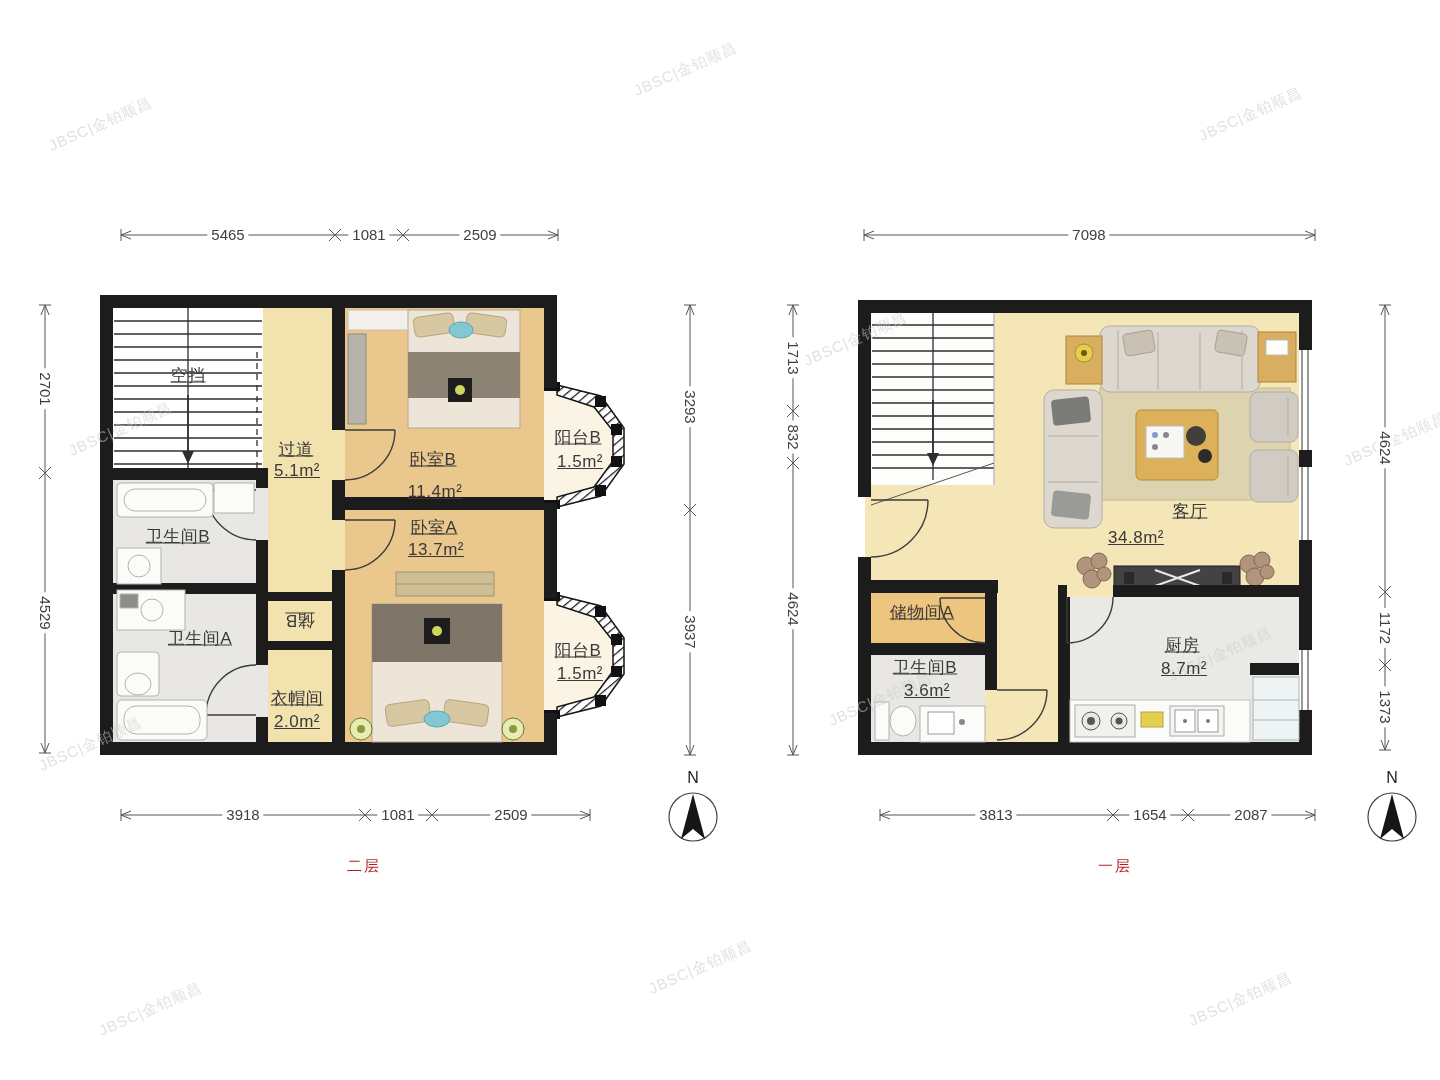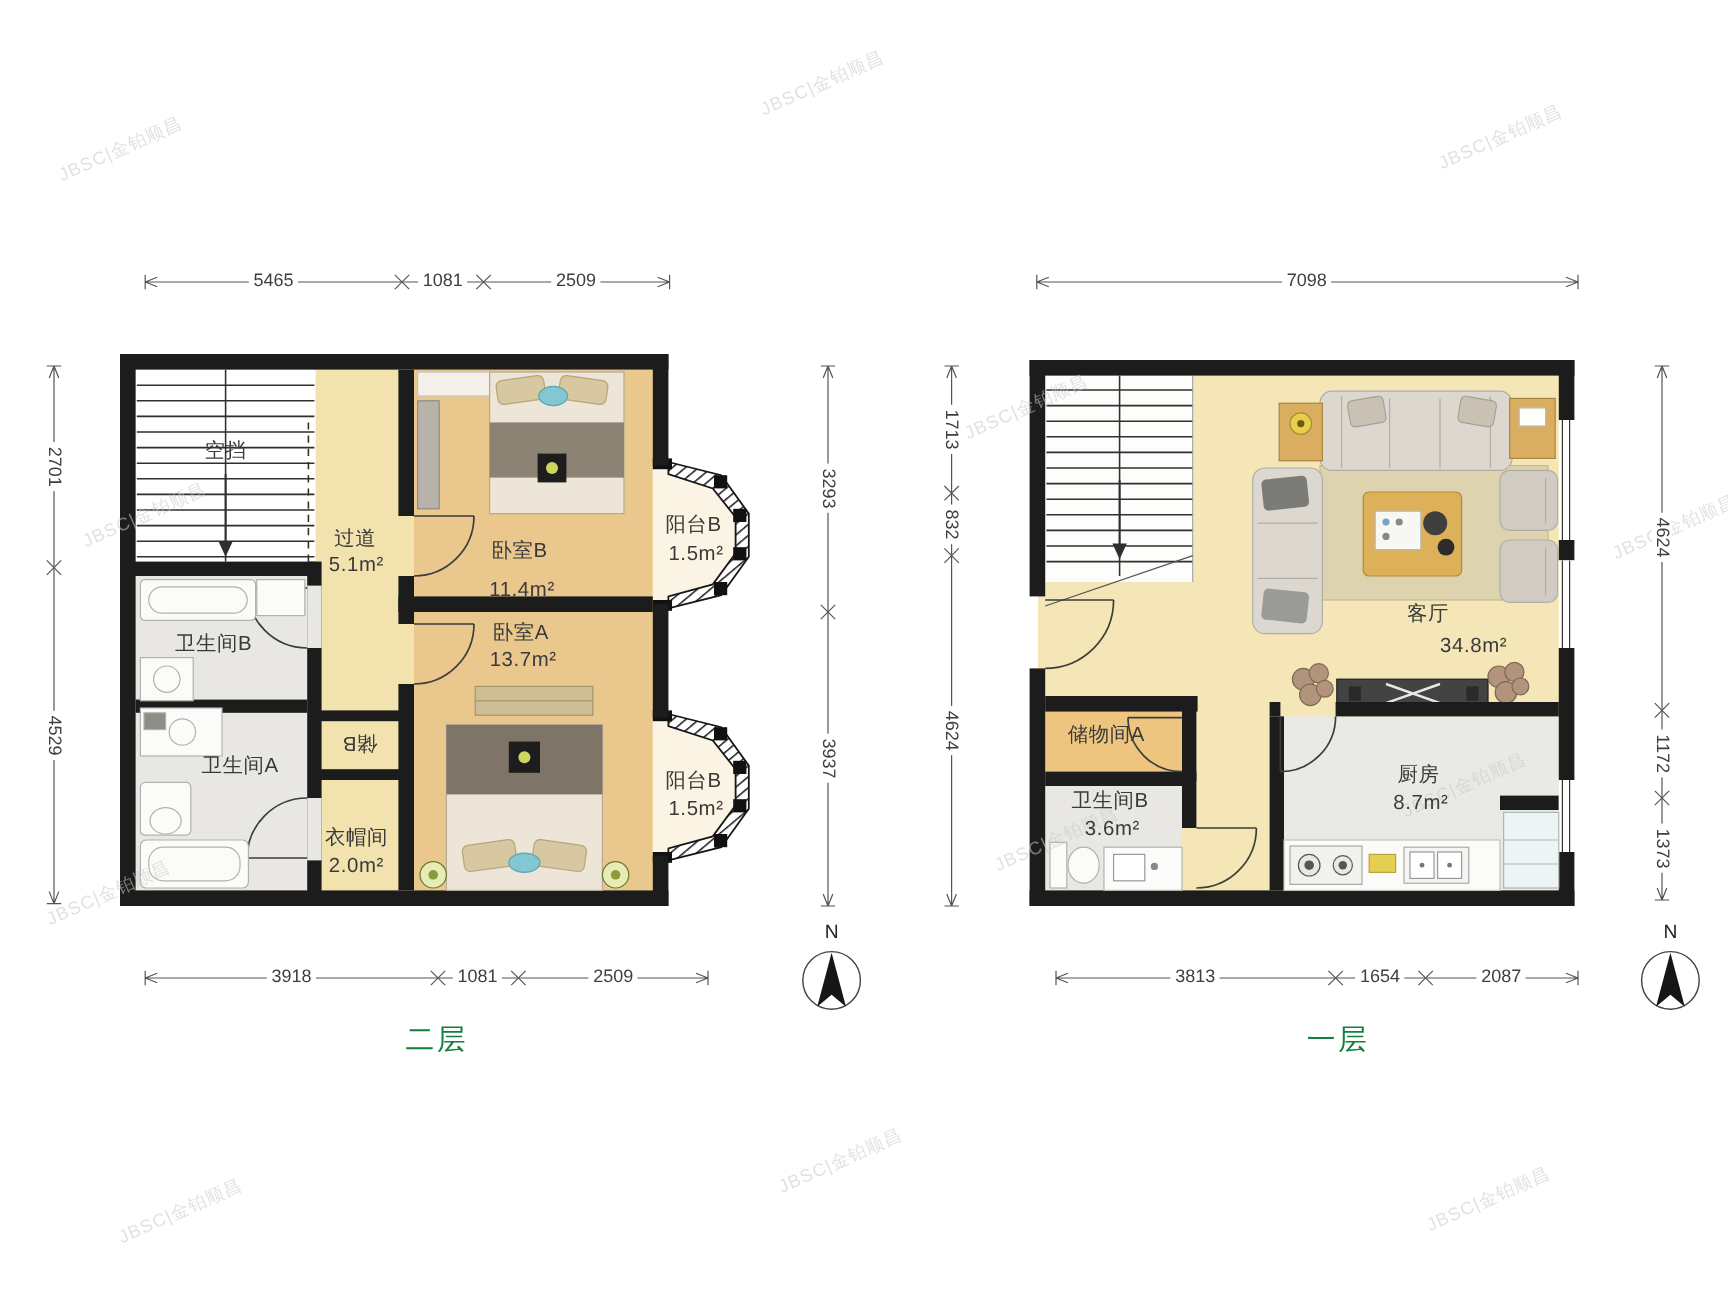--- a/index.html
+++ b/index.html
@@ -1,25 +1,25 @@
 <!DOCTYPE html>
 <html><head>
 <meta charset="utf-8">
 <style>
   html,body{margin:0;padding:0;background:#fff;}
   #canvas{position:relative;width:1440px;height:1080px;background:#ffffff;overflow:hidden;
           font-family:"Liberation Sans","DejaVu Sans",sans-serif;}
   #plan-svg{position:absolute;left:0;top:0;}
   .lbl{position:absolute;transform:translate(-50%,-50%);font-size:17px;color:#3a3a3a;
-       white-space:nowrap;letter-spacing:.5px;}
+       white-space:nowrap;letter-spacing:.5px;text-decoration:underline;}
   .lbl.flip{transform:translate(-50%,-50%) rotate(180deg);}
   .dim{position:absolute;transform:translate(-50%,-50%);font-size:15px;color:#3f3f3f;
        background:#fff;padding:0 4px;white-space:nowrap;}
   .dim.v{transform:translate(-50%,-50%) rotate(90deg);}
-  .title{position:absolute;transform:translate(-50%,-50%);font-size:24px;color:#15803d;letter-spacing:2px;}
+  .title{position:absolute;transform:translate(-50%,-50%);font-size:15px;color:#b91c1c;letter-spacing:2px;}
   .north{position:absolute;transform:translate(-50%,-50%);font-size:16px;color:#222;}
   .wm{position:absolute;transform:rotate(-24deg);font-size:15px;color:#c9c9c9;opacity:.55;
       letter-spacing:1px;white-space:nowrap;}
 </style>
 </head>
 <body>
 
 <div id="canvas">
 
   <svg id="plan-svg" width="1440" height="1080" viewBox="0 0 1440 1080">
@@ -323,21 +323,21 @@
   <div class="lbl" style="left:436px;top:550px">13.7m²</div>
   <div class="lbl" style="left:578px;top:650px">阳台B</div>
   <div class="lbl" style="left:580px;top:674px">1.5m²</div>
   <div class="lbl" style="left:178px;top:536px">卫生间B</div>
   <div class="lbl" style="left:200px;top:638px">卫生间A</div>
   <div class="lbl" style="left:297px;top:698px">衣帽间</div>
   <div class="lbl" style="left:297px;top:722px">2.0m²</div>
   <div class="lbl flip" style="left:300px;top:620px">储B</div>
 
   <div class="lbl" style="left:1190px;top:511px">客厅</div>
-  <div class="lbl" style="left:1228px;top:538px">34.8m²</div>
+  <div class="lbl" style="left:1136px;top:538px">34.8m²</div>
   <div class="lbl" style="left:922px;top:612px">储物间A</div>
   <div class="lbl" style="left:925px;top:667px">卫生间B</div>
   <div class="lbl" style="left:927px;top:691px">3.6m²</div>
   <div class="lbl" style="left:1182px;top:645px">厨房</div>
   <div class="lbl" style="left:1184px;top:669px">8.7m²</div>
 
   <div class="dim" style="left:228px;top:234px">5465</div>
   <div class="dim" style="left:369px;top:234px">1081</div>
   <div class="dim" style="left:480px;top:234px">2509</div>
   <div class="dim" style="left:243px;top:814px">3918</div>

